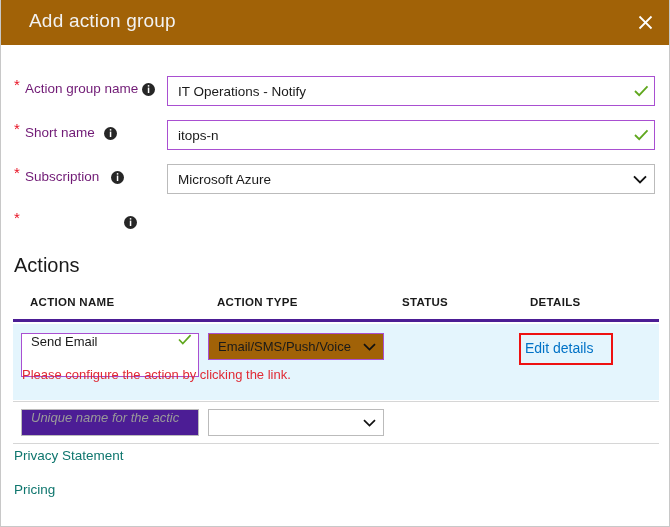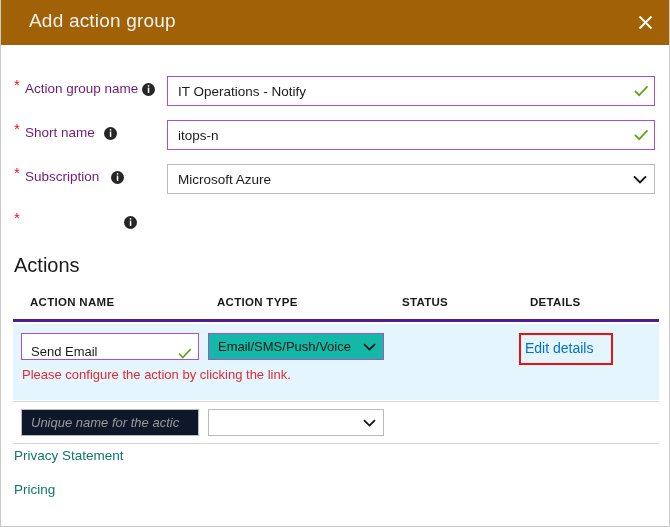--- a/index.html
+++ b/index.html
@@ -140,37 +140,37 @@
   
   #action-row-1 {
     position: absolute;
     left: 12px; top: 324px;
     width: 646px; height: 76px;
     background: #e4f5fd;
   }
   #action-name-box {
     position: absolute;
     left: 8px; top: 9px;
-    width: 178px; height: 27px;
+    width: 178px; height: 44px;
     background: #ffffff;
     border: 1.5px solid #a94fd1;
-    display: flex; align-items: flex-end;
+    display: flex; align-items: flex-start;
   }
   #action-name-value {
     flex: 1;
     padding-left: 9px;
     font-size: 13px;
     color: #1a1a1a;
     white-space: nowrap; overflow: hidden;
   }
   #action-type-box {
     position: absolute;
     left: 195px; top: 9px;
     width: 176px; height: 27px;
-    background: #14b8a6;
+    background: #a16207;
     border: 1.5px solid #a94fd1;
     display: flex; align-items: center;
   }
   #action-type-value {
     flex: 1;
     padding-left: 9px;
     font-size: 13px;
     color: #1a1a1a;
     white-space: nowrap; overflow: hidden;
   }
@@ -204,23 +204,23 @@
     left: 12px; top: 401px;
     width: 646px; height: 43px;
     background: #ffffff;
     border-top: 1px solid #d6d6d6;
     border-bottom: 1px solid #d6d6d6;
   }
   #new-action-name-box {
     position: absolute;
     left: 8px; top: 7px;
     width: 178px; height: 27px;
-    background: #0f172a;
+    background: #4c1d95;
     border: 1px solid #bbbbbb;
-    display: flex; align-items: center;
+    display: flex; align-items: flex-start;
   }
   #new-action-name-placeholder {
     flex: 1;
     padding-left: 9px;
     font-size: 13px;
     font-style: italic;
     color: #9a9a9a;
     white-space: nowrap; overflow: hidden;
   }
   #new-action-type-box {

